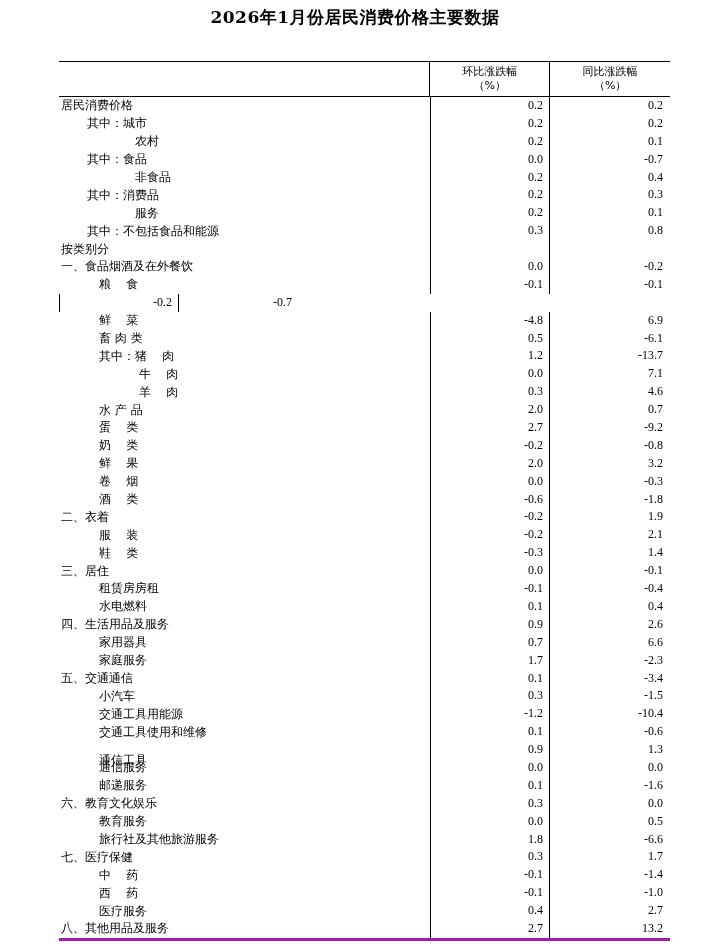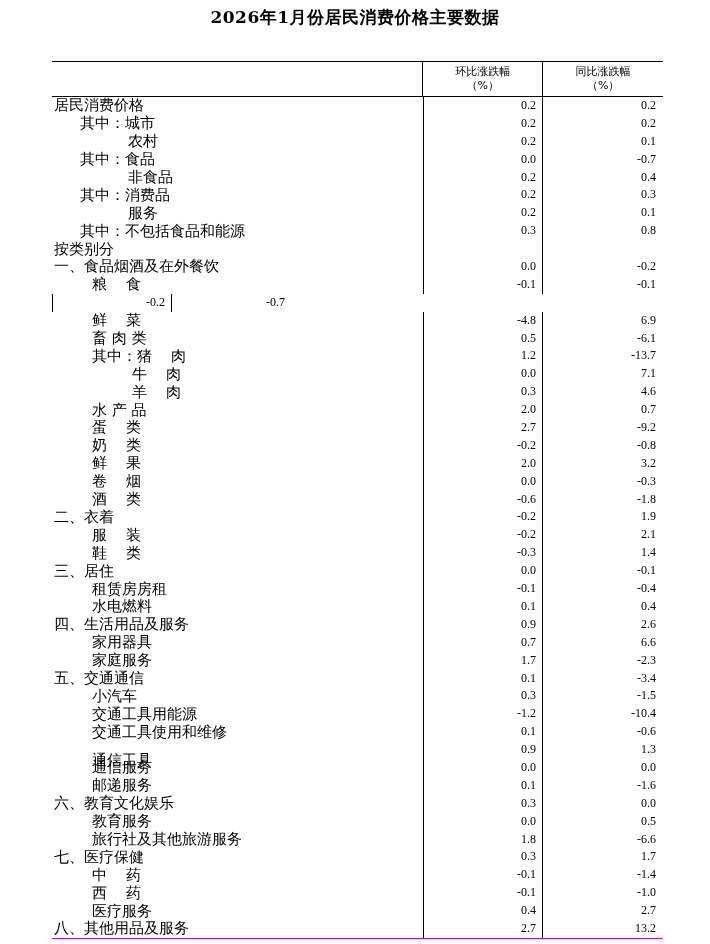--- a/index.html
+++ b/index.html
@@ -1,26 +1,26 @@
 <!DOCTYPE html>
 <html><head>
 <meta charset="utf-8">
 <style>
   html, body { margin:0; padding:0; background:#ffffff; }
   body { width:710px; height:944px; position:relative; overflow:hidden; font-family:"DejaVu Sans", sans-serif; color:#000; }
   .title { position:absolute; top:6px; left:0; width:710px; text-align:center; font-family:"DejaVu Serif", serif; font-weight:bold; font-size:17px; letter-spacing:0.5px; }
-  .tbl { position:absolute; left:52px; top:61px; width:611px; border-top:1px solid #000; border-bottom:1px solid #a21caf; }
+  .tbl { position:absolute; left:59px; top:61px; width:611px; border-top:1px solid #000; border-bottom:3px solid #a21caf; }
   .hdr { height:34px; border-bottom:1px solid #000; display:flex; }
   .hdr .c0 { width:371px; }
   .hdr .c1, .hdr .c2 { text-align:center; font-size:11px; line-height:14px; padding-top:3px; }
   .hdr .c1 { width:119px; border-left:1px solid #000; }
   .hdr .c2 { width:120px; border-left:1px solid #000; }
   .rows { position:relative; }
   .row { height:17.9px; display:flex; align-items:center; }
-  .row .lbl { width:371px; font-size:15px; white-space:pre; box-sizing:border-box; padding-left:2px; }
+  .row .lbl { width:371px; font-size:12px; white-space:pre; box-sizing:border-box; padding-left:2px; }
   .row .v1, .row .v2 { font-family:"Liberation Serif", serif; font-size:12px; text-align:right; box-sizing:border-box; }
   .row .v1 { width:119px; border-left:1px solid #000; padding-right:6px; height:17.9px; line-height:17.9px; }
   .row .v2 { width:120px; border-left:1px solid #000; padding-right:6px; height:17.9px; line-height:17.9px; }
 </style>
 </head>
 <body>
 
 <div class="title">2026年1月份居民消费价格主要数据</div>
 
 <div class="tbl">

